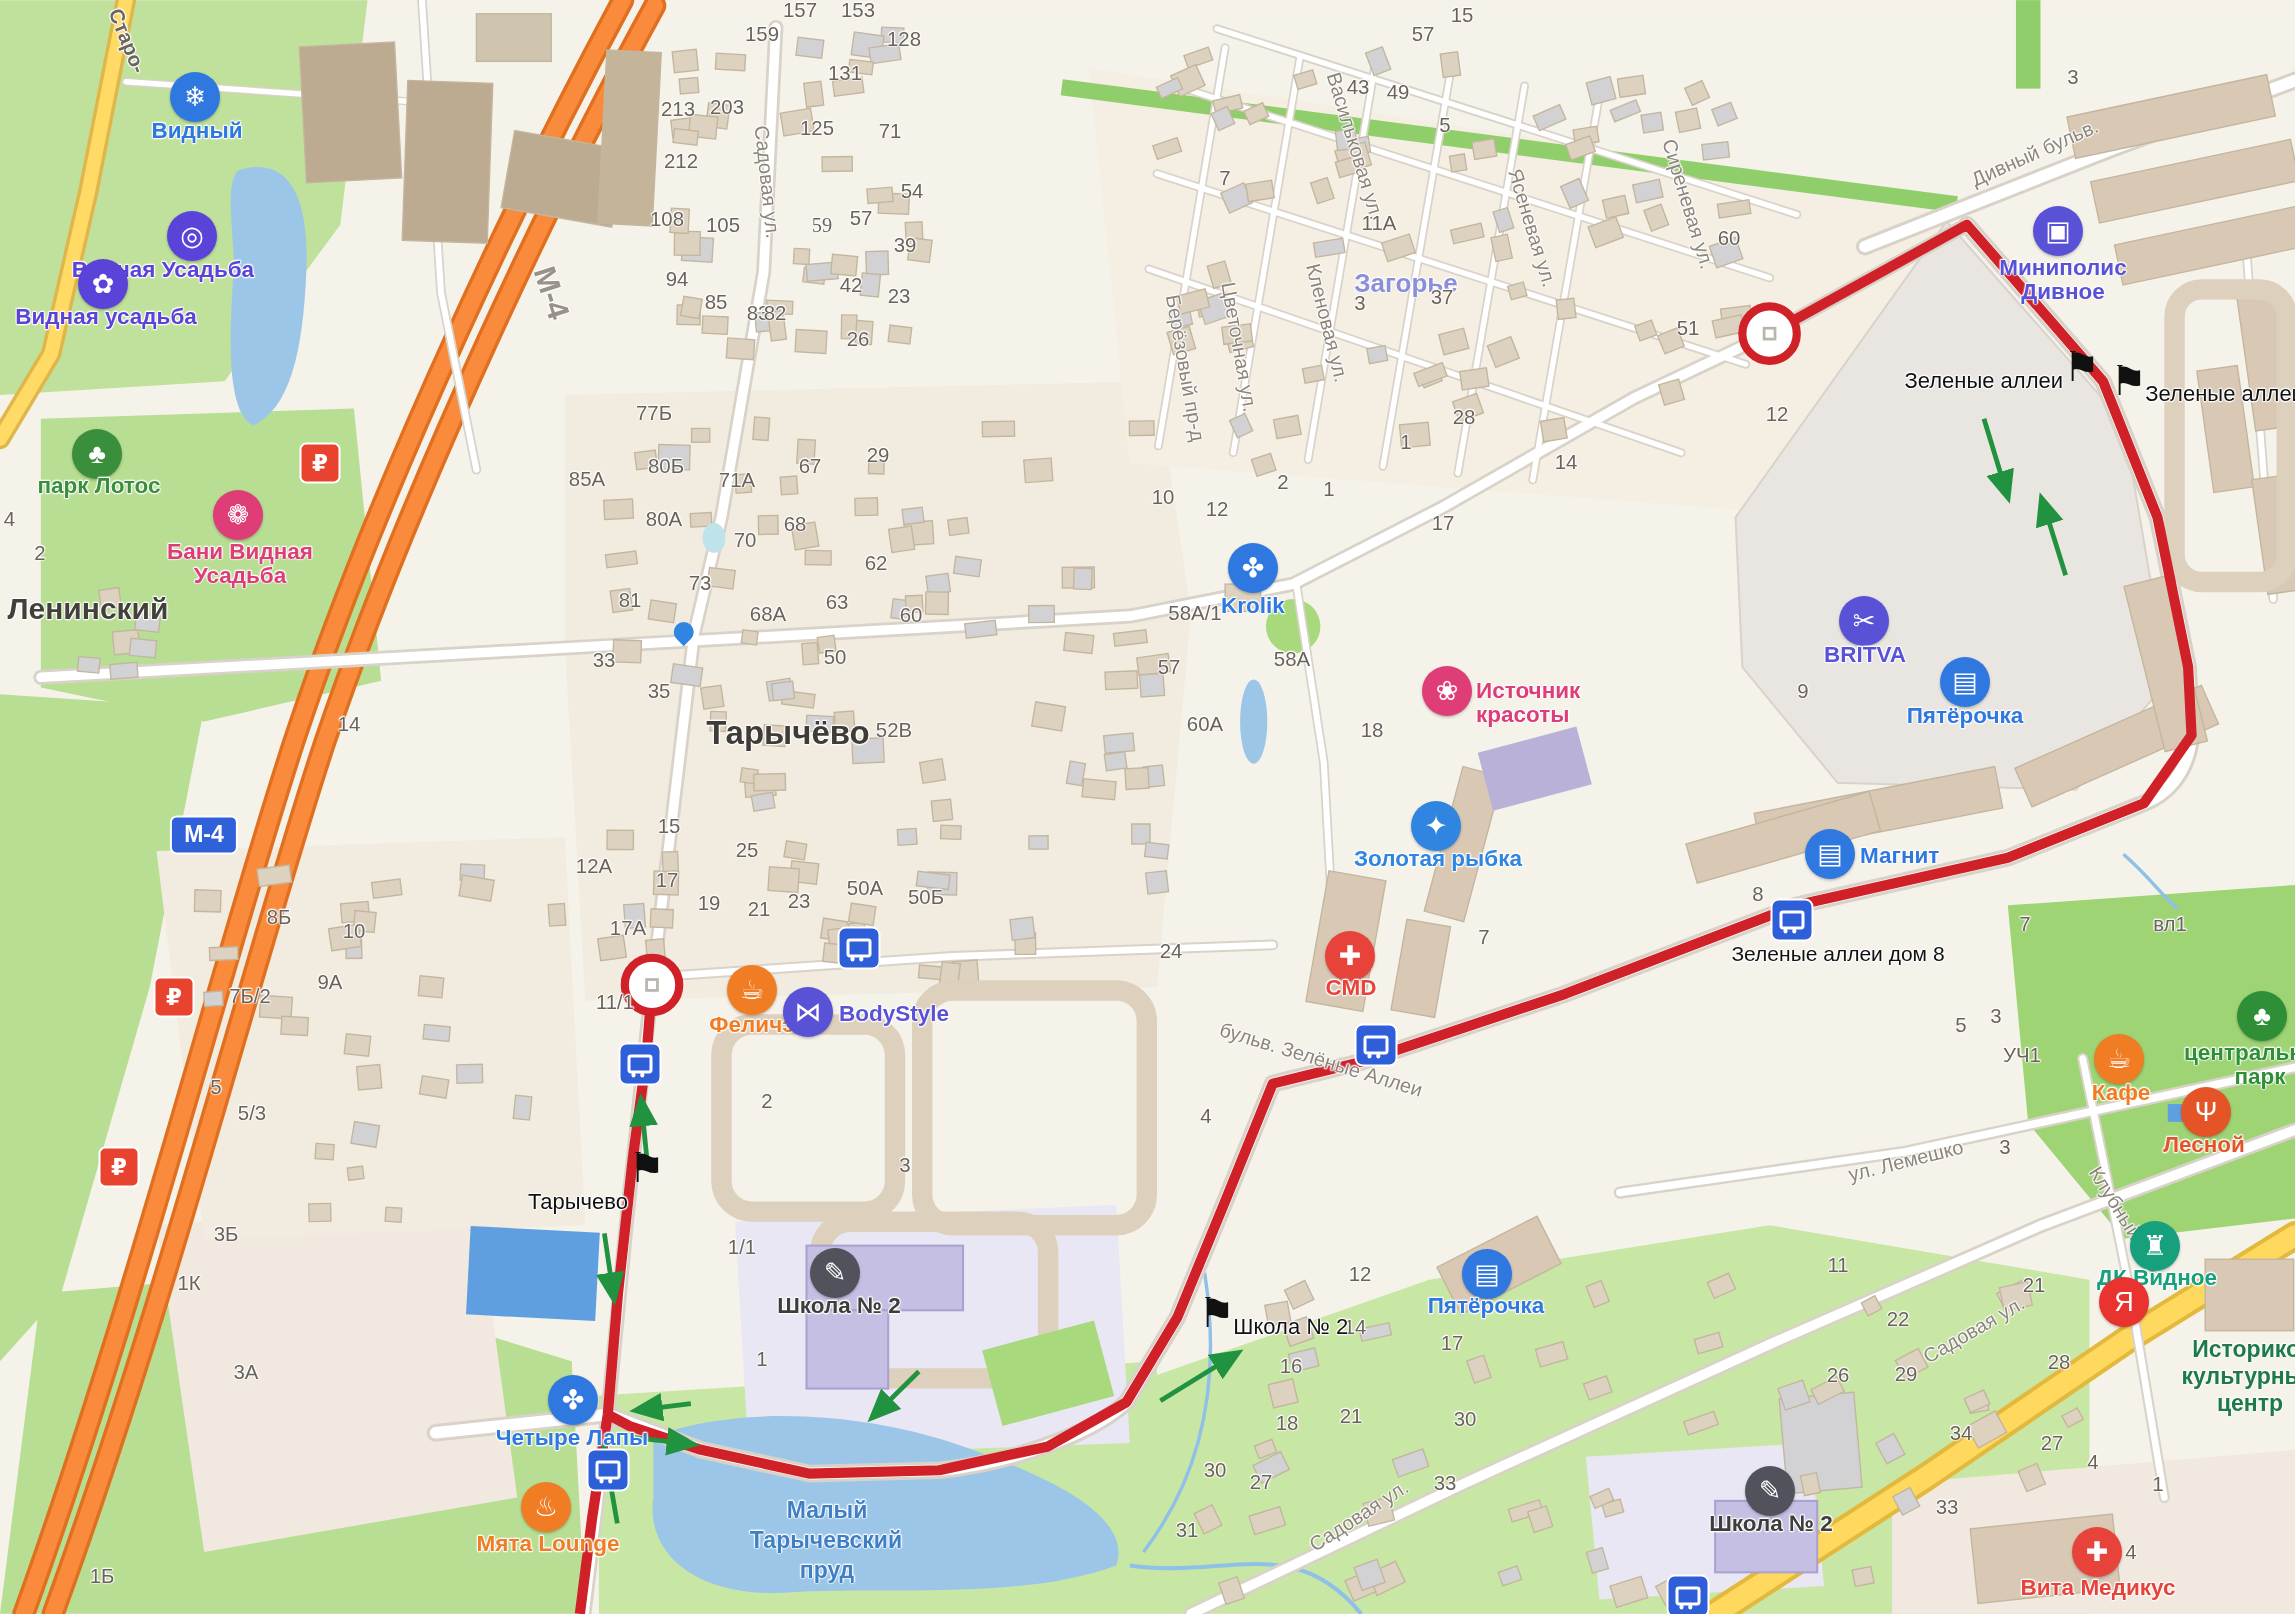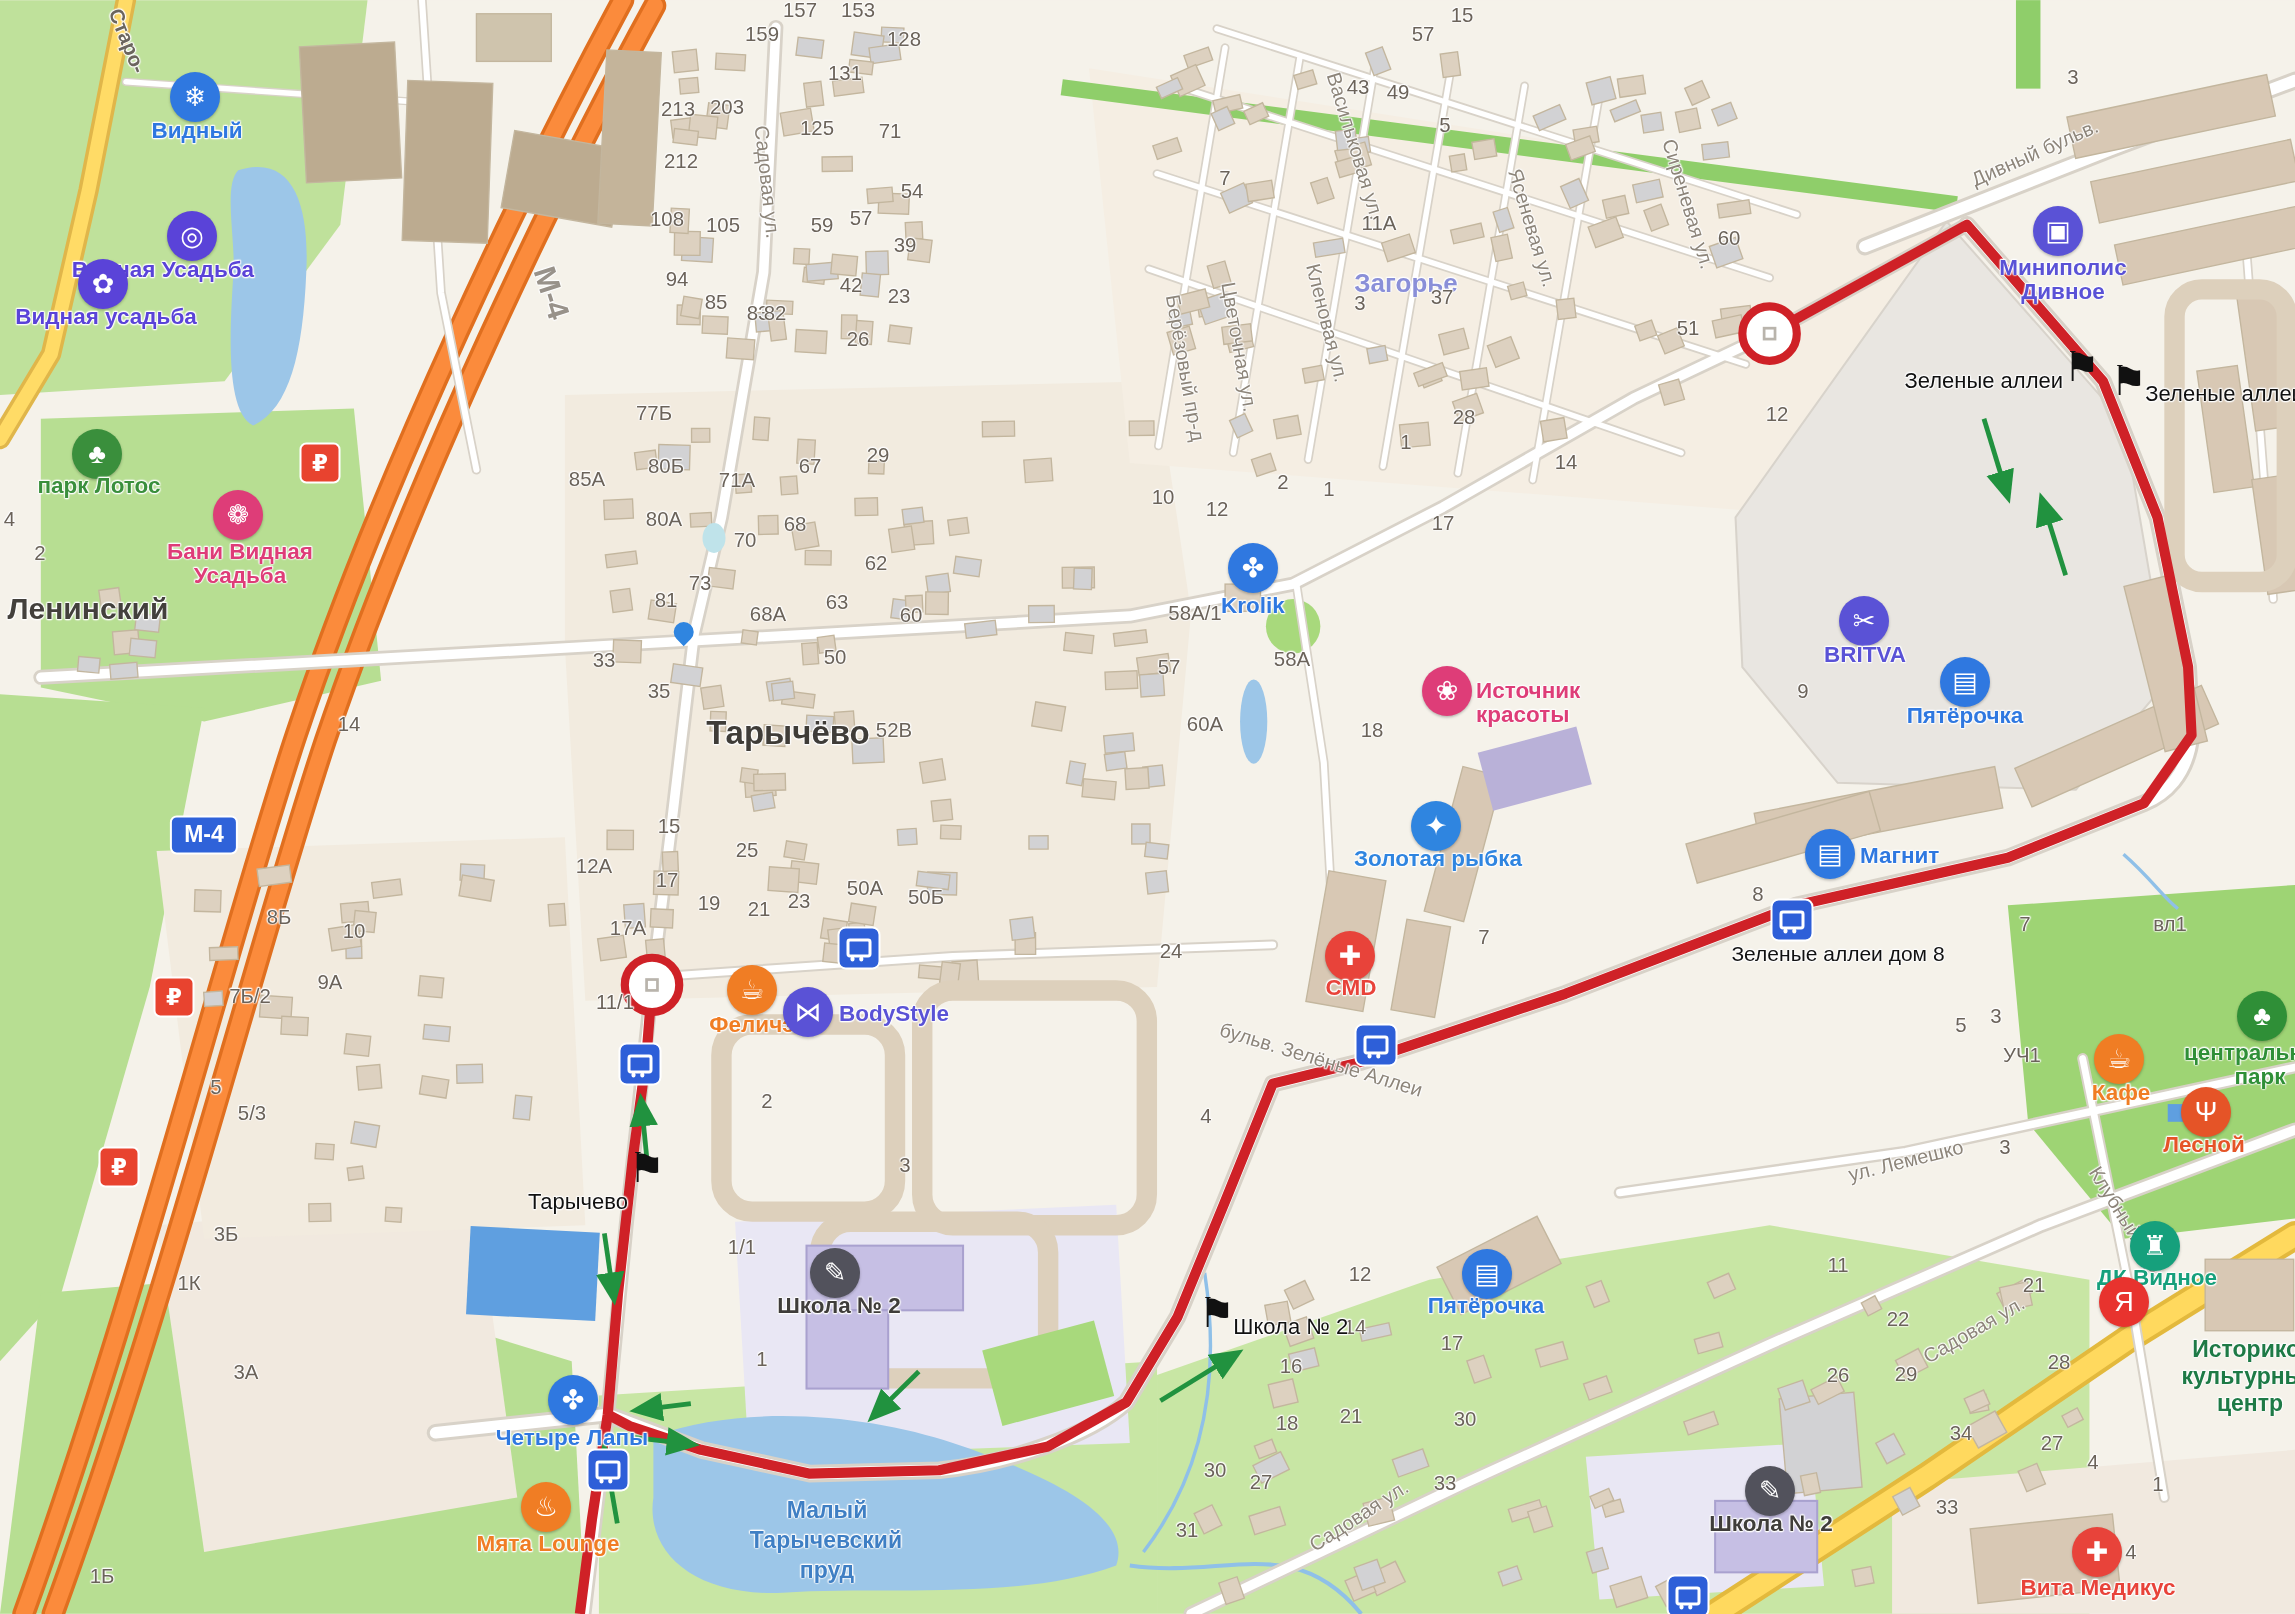--- a/index.html
+++ b/index.html
@@ -512,21 +512,21 @@
       <div class="lbl hn" style="left: 904px; top: 39px;">128</div>
       <div class="lbl hn" style="left: 845px; top: 73px;">131</div>
       <div class="lbl hn" style="left: 678px; top: 109px;">213</div>
       <div class="lbl hn" style="left: 727px; top: 107px;">203</div>
       <div class="lbl hn" style="left: 817px; top: 128px;">125</div>
       <div class="lbl hn" style="left: 890px; top: 131px;">71</div>
       <div class="lbl hn" style="left: 681px; top: 161px;">212</div>
       <div class="lbl hn" style="left: 667px; top: 219px;">108</div>
       <div class="lbl hn" style="left: 723px; top: 225px;">105</div>
       <div class="lbl hn" style="left: 912px; top: 191px;">54</div>
-      <div class="lbl hn" style="left: 822px; top: 225px;">59</div>
+      <div class="lbl hn" style="left: 822px; top: 225px; font-family: Liberation Serif, serif;">59</div>
       <div class="lbl hn" style="left: 861px; top: 218px;">57</div>
       <div class="lbl hn" style="left: 905px; top: 245px;">39</div>
       <div class="lbl hn" style="left: 677px; top: 279px;">94</div>
       <div class="lbl hn" style="left: 716px; top: 302px;">85</div>
       <div class="lbl hn" style="left: 758px; top: 313px;">83</div>
       <div class="lbl hn" style="left: 775px; top: 313px;">82</div>
       <div class="lbl hn" style="left: 851px; top: 285px;">42</div>
       <div class="lbl hn" style="left: 899px; top: 296px;">23</div>
       <div class="lbl hn" style="left: 858px; top: 339px;">26</div>
       <div class="lbl hn" style="left: 1462px; top: 15px;">15</div>
@@ -560,21 +560,21 @@
       <div class="lbl hn" style="left: 666px; top: 466px;">80Б</div>
       <div class="lbl hn" style="left: 587px; top: 479px;">85А</div>
       <div class="lbl hn" style="left: 664px; top: 519px;">80А</div>
       <div class="lbl hn" style="left: 737px; top: 480px;">71А</div>
       <div class="lbl hn" style="left: 810px; top: 466px;">67</div>
       <div class="lbl hn" style="left: 878px; top: 455px;">29</div>
       <div class="lbl hn" style="left: 795px; top: 524px;">68</div>
       <div class="lbl hn" style="left: 745px; top: 540px;">70</div>
       <div class="lbl hn" style="left: 876px; top: 563px;">62</div>
       <div class="lbl hn" style="left: 700px; top: 583px;">73</div>
-      <div class="lbl hn" style="left: 630px; top: 600px; margin-left: 36px;">81</div>
+      <div class="lbl hn" style="left: 630px; top: 600px;">81</div>
       <div class="lbl hn" style="left: 837px; top: 602px;">63</div>
       <div class="lbl hn" style="left: 768px; top: 614px;">68А</div>
       <div class="lbl hn" style="left: 911px; top: 615px;">60</div>
       <div class="lbl hn" style="left: 604px; top: 660px;">33</div>
       <div class="lbl hn" style="left: 835px; top: 657px;">50</div>
       <div class="lbl hn" style="left: 659px; top: 691px;">35</div>
       <div class="lbl hn" style="left: 894px; top: 730px;">52В</div>
       <div class="lbl hn" style="left: 279px; top: 917px;">8Б</div>
       <div class="lbl hn" style="left: 354px; top: 931px;">10</div>
       <div class="lbl hn" style="left: 330px; top: 982px;">9А</div>

